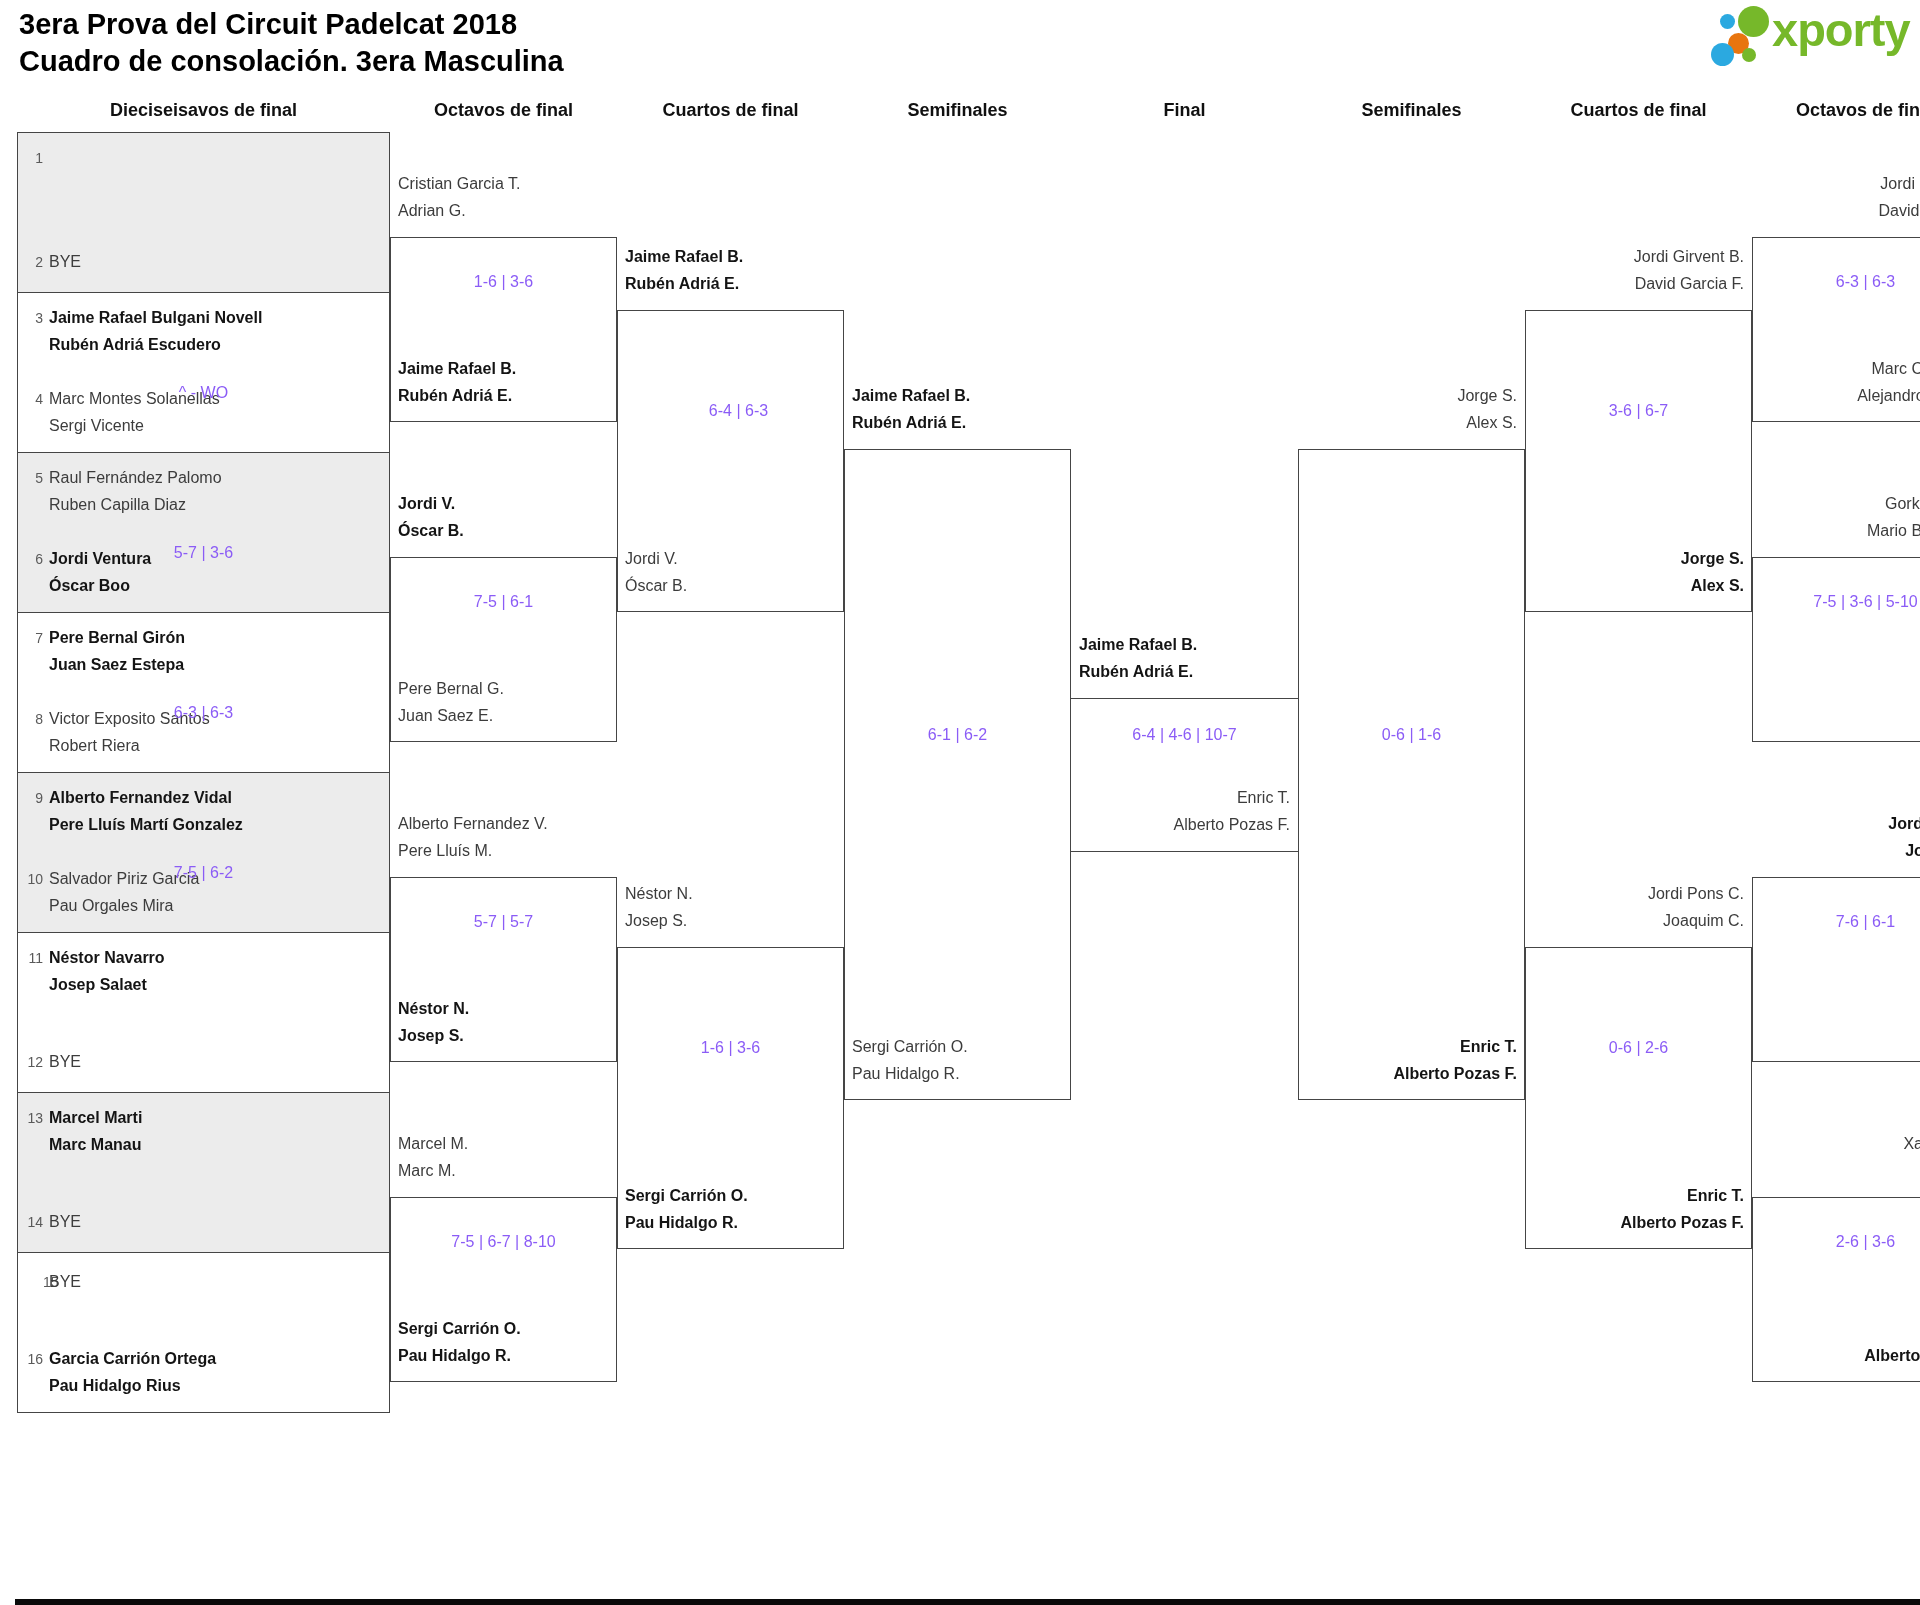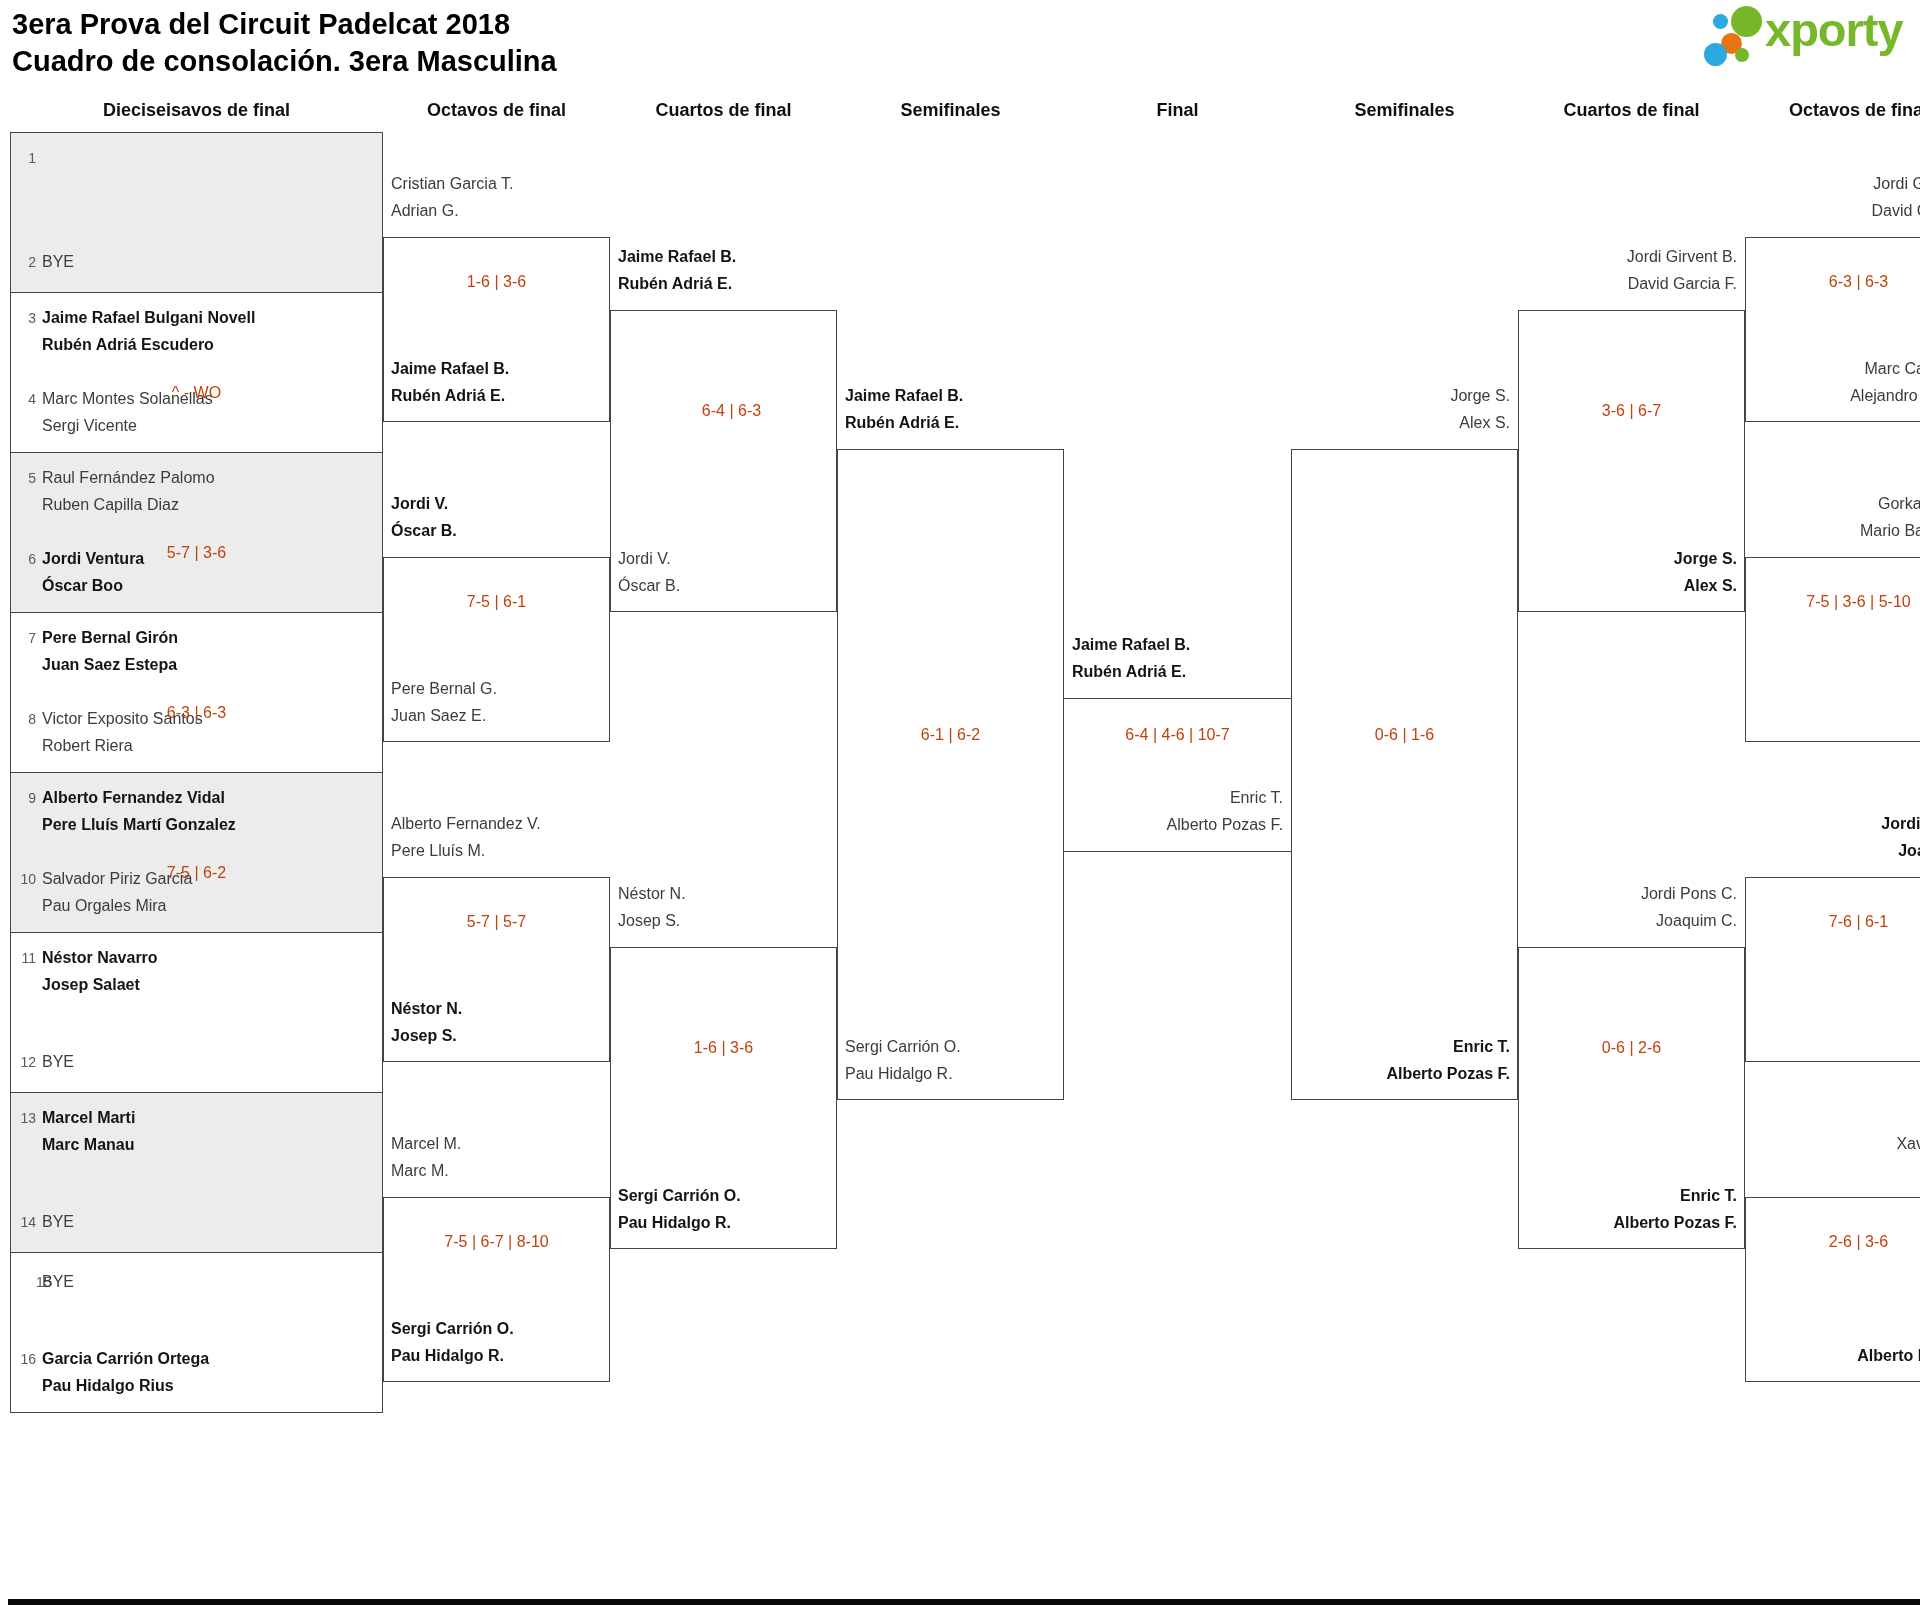--- a/index.html
+++ b/index.html
@@ -3,29 +3,29 @@
 <meta charset="utf-8">
 <style>
   * { margin:0; padding:0; box-sizing:border-box; }
   html,body { width:1920px; height:1605px; }
   body {
     position:relative;
     font-family:"Liberation Sans", sans-serif;
     background:#ffffff;
     overflow:hidden;
   }
-  #canvas { position:absolute; left:8px; top:0; width:1851px; height:1605px; }
+  #canvas { position:absolute; left:15px; top:0; width:1851px; height:1605px; }
   .title { position:absolute; left:4px; top:6px; font-size:29px; line-height:37px; font-weight:700; color:#000; white-space:nowrap; }
   .round-h { position:absolute; top:100px; width:300px; font-size:18px; font-weight:600; color:#101010; text-align:center; white-space:nowrap; }
   .mbox { position:absolute; border:1px solid #454545; }
   .mbox.gray { background:#ececec; }
   .hline { position:absolute; border-top:1px solid #454545; height:0; }
   .team { position:absolute; font-size:16px; line-height:27px; color:#3c3c3c; white-space:nowrap; }
   .team.w { font-weight:700; color:#141414; }
-  .score { position:absolute; font-size:16px; line-height:18px; color:#c2410c; text-align:center; white-space:nowrap; }
+  .score { position:absolute; font-size:16px; line-height:18px; color:#8b5cf6; text-align:center; white-space:nowrap; }
   .seed { position:absolute; font-size:14px; line-height:20px; color:#5a5a5a; text-align:right; width:24px; }
   .logo { position:absolute; left:1693px; top:4px; width:225px; height:60px; }
   .dot { position:absolute; border-radius:50%; }
   .logo-word { position:absolute; left:64px; top:-2px; font-size:47px; font-weight:800; letter-spacing:-1px; color:#76b82a; }
   .botbar { position:absolute; left:0; top:1599px; width:1920px; height:6px; background:#0a0a0a; }
 </style>
 </head>
 <body>
 
 <div id="canvas">

